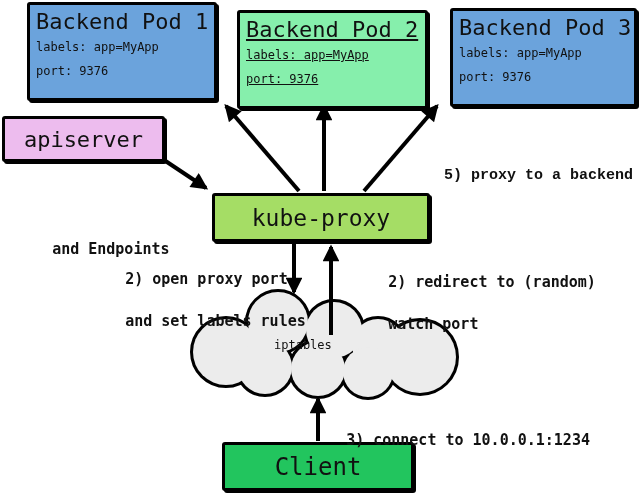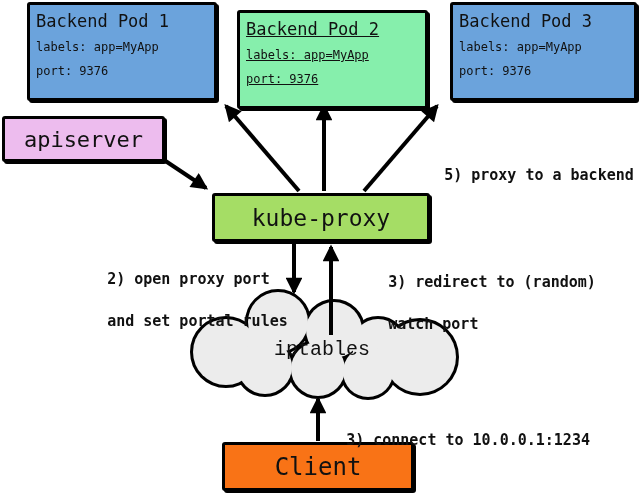--- a/index.html
+++ b/index.html
@@ -20,42 +20,41 @@
     position: absolute;
     box-sizing: border-box;
     border: 3px solid #000;
     border-radius: 3px;
     box-shadow: 2px 2px 0 #000;
   }
   .pod {
     padding: 3px 6px;
   }
   .pod-title {
-    font-size: 17px;
+    font-size: 22px;
     line-height: 27px;
     white-space: pre;
   }
   .pod-line {
     font-size: 12px;
     line-height: 24px;
     white-space: pre;
   }
   .center-label {
     display: flex;
     align-items: center;
     justify-content: center;
   }
   .apiserver-text { font-size: 22px; }
   .kubeproxy-text { font-size: 23px; }
   .client-text { font-size: 24px; }
   .cloud-label {
     position: absolute;
-    font-size: 20px;
+    font-size: 12px;
     white-space: pre;
-    font-family: Liberation Mono, monospace;
   }
   .note {
     position: absolute;
     font-weight: bold;
     font-size: 15px;
     line-height: 21px;
     white-space: pre;
     letter-spacing: 0px;
   }
 </style>
@@ -108,55 +107,56 @@
     <div class="pod-line">labels: app=MyApp</div>
     <div class="pod-line">port: 9376</div>
   </div>
 
   <div class="box pod" style="left: 237px; top: 10px; width: 191px; height: 99px; background: #86efac; text-decoration: underline;">
     <div class="pod-title">Backend Pod 2</div>
     <div class="pod-line">labels: app=MyApp</div>
     <div class="pod-line">port: 9376</div>
   </div>
 
-  <div class="box pod" style="left: 450px; top: 2px; width: 187px; height: 99px; background: rgb(107, 163, 220);">
+  <div class="box pod" style="left: 450px; top: 8px; width: 187px; height: 99px; background: rgb(107, 163, 220);">
     <div class="pod-title">Backend Pod 3</div>
     <div class="pod-line">labels: app=MyApp</div>
     <div class="pod-line">port: 9376</div>
   </div>
 
   <div class="box center-label" style="left: 212px; top: 193px; width: 218px; height: 49px; background: rgb(165, 221, 101);">
     <span class="kubeproxy-text">kube-proxy</span>
   </div>
 
   <div class="box center-label" style="left: 2px; top: 116px; width: 163px; height: 46px; background: rgb(237, 188, 238);">
     <span class="apiserver-text">apiserver</span>
   </div>
 
-  <div class="box center-label" style="left: 222px; top: 442px; width: 192px; height: 49px; background: #f97316;">
+  <div class="box center-label" style="left: 222px; top: 442px; width: 192px; height: 49px; background: #22c55e;">
     <span class="client-text">Client</span>
   </div>
 
   <div class="cloud-label" style="left:274px; top:338px;">iptables</div>
 
   <div class="note" style="left:16px; top:176px;">
     <br>
+    <span>and Endpoints</span>
   </div>
 
-  <div class="note" style="left:71px; top:248px;">
+  <div class="note" style="left:89px; top:248px;">
     <span>2) open proxy port</span><br>
-    <span>and set portal rules</span>
+    <span>and set labels rules</span>
   </div>
 
   <div class="note" style="left:310px; top:409px;">
     <span>3) connect to 10.0.0.1:1234</span>
   </div>
 
   <div class="note" style="left:352px; top:251px;">
-    <span>3) redirect to (random)</span><br>
+    <span>2) redirect to (random)</span><br>
     <span>watch port</span>
   </div>
 
-  <div class="note" style="left:408px; top:144px;">
+  <div class="note" style="left:408px; top:144px;font-family:Liberation Mono, monospace;">
     <span>5) proxy to a backend</span>
   </div>
 
 </div>
 
 </body></html>

